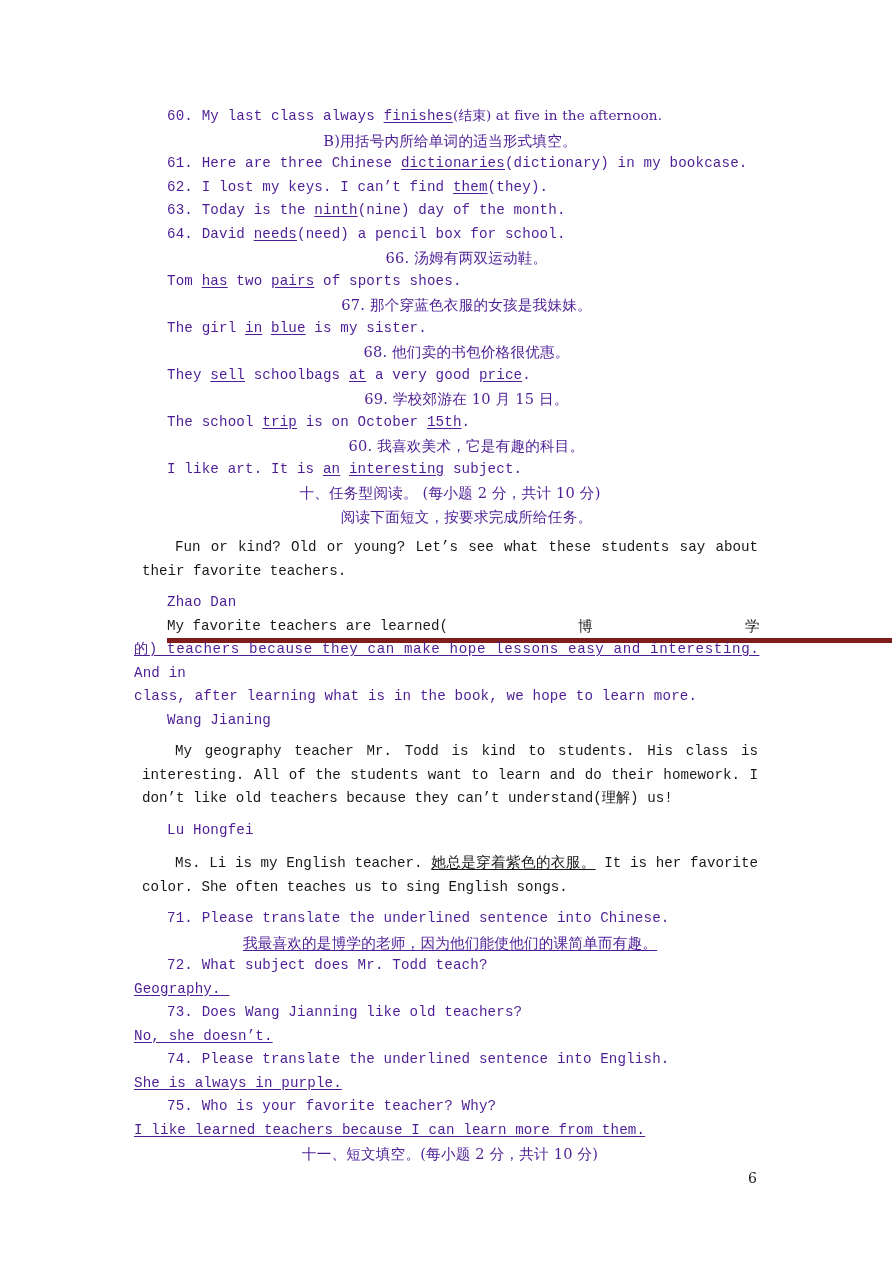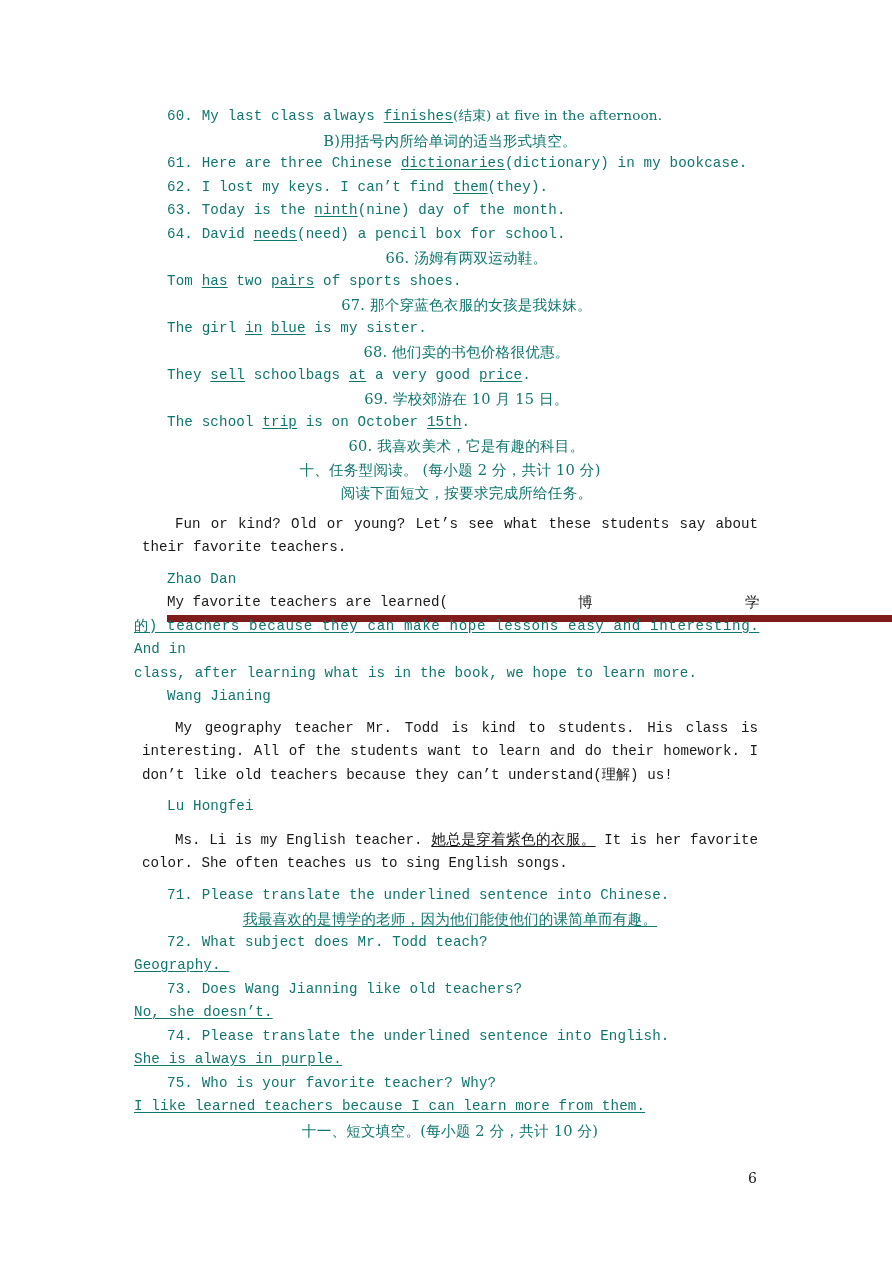--- a/index.html
+++ b/index.html
@@ -25,21 +25,21 @@
     position: absolute;
     left: 134px;
     top: 104px;
     width: 632px;
   }
   .ln {
     font-family: "Liberation Mono", "DejaVu Sans Mono", monospace;
     font-size: 14.2px;
     line-height: 23.5px;
     letter-spacing: 0.15px;
-    color: #0f766e;
+    color: #4c1d95;
     white-space: pre-wrap;
     margin: 0;
   }
   .ind { text-indent: 0; padding-left: 33px; }
   .flush { padding-left: 0; }
   .zh {
     font-family: "DejaVu Serif", "Liberation Serif", serif;
     font-size: 14.6px;
     letter-spacing: 0.2px;
     text-align: center;
@@ -65,21 +65,21 @@
     position: relative;
     height: 23.5px;
     line-height: 23.5px;
   }
   .gloss-line {
     position: absolute;
     left: 33px;
     top: 0;
     width: 725px;
     height: 23.5px;
-    border-bottom: 7px solid #7f1d1d;
+    border-bottom: 5px solid #7f1d1d;
     white-space: nowrap;
     font-size: 14.2px;
     line-height: 22px;
   }
   .gloss-a { position: absolute; left: 0; top: 0; }
   .gloss-b { position: absolute; left: 411px; top: 0; font-family: "DejaVu Serif","Liberation Serif",serif; font-size: 14.6px; }
   .gloss-c { position: absolute; left: 578px; top: 0; font-family: "DejaVu Serif","Liberation Serif",serif; font-size: 14.6px; }
   .gloss-2 { position: relative; }
   .gloss-2 .u2 {
     text-decoration: underline;
@@ -121,20 +121,21 @@
     <p class="ln ind zh"><span>67.</span> <span>那个穿蓝色衣服的女孩是我妹妹。</span></p>
     <p class="ln ind"><span>The girl </span><span class="u">in</span><span> </span><span class="u">blue</span><span> is my sister.</span></p>
 
     <p class="ln ind zh"><span>68.</span> <span>他们卖的书包价格很优惠。</span></p>
     <p class="ln ind"><span>They </span><span class="u">sell</span><span> schoolbags </span><span class="u">at</span><span> a very good </span><span class="u">price</span><span>.</span></p>
 
     <p class="ln ind zh"><span>69.</span> <span>学校郊游在 10 月 15 日。</span></p>
     <p class="ln ind"><span>The school </span><span class="u">trip</span><span> is on October </span><span class="u">15th</span><span>.</span></p>
 
     <p class="ln ind zh"><span>60.</span> <span>我喜欢美术，它是有趣的科目。</span></p>
+    <p class="ln ind"><span>I like art. It is </span><span class="u">an</span><span> </span><span class="u">interesting</span><span> subject.</span></p>
 
     <p class="ln flush zh">十、任务型阅读。 (每小题 2 分，共计 10 分)</p>
     <p class="ln ind zh">阅读下面短文，按要求完成所给任务。</p>
 
     <p class="para first">Fun or kind? Old or young? Let’s see what these students say about their favorite teachers.</p>
 
     <p class="ln ind">Zhao Dan</p>
 
     <div class="gloss-wrap">
       <div class="gloss-line">

